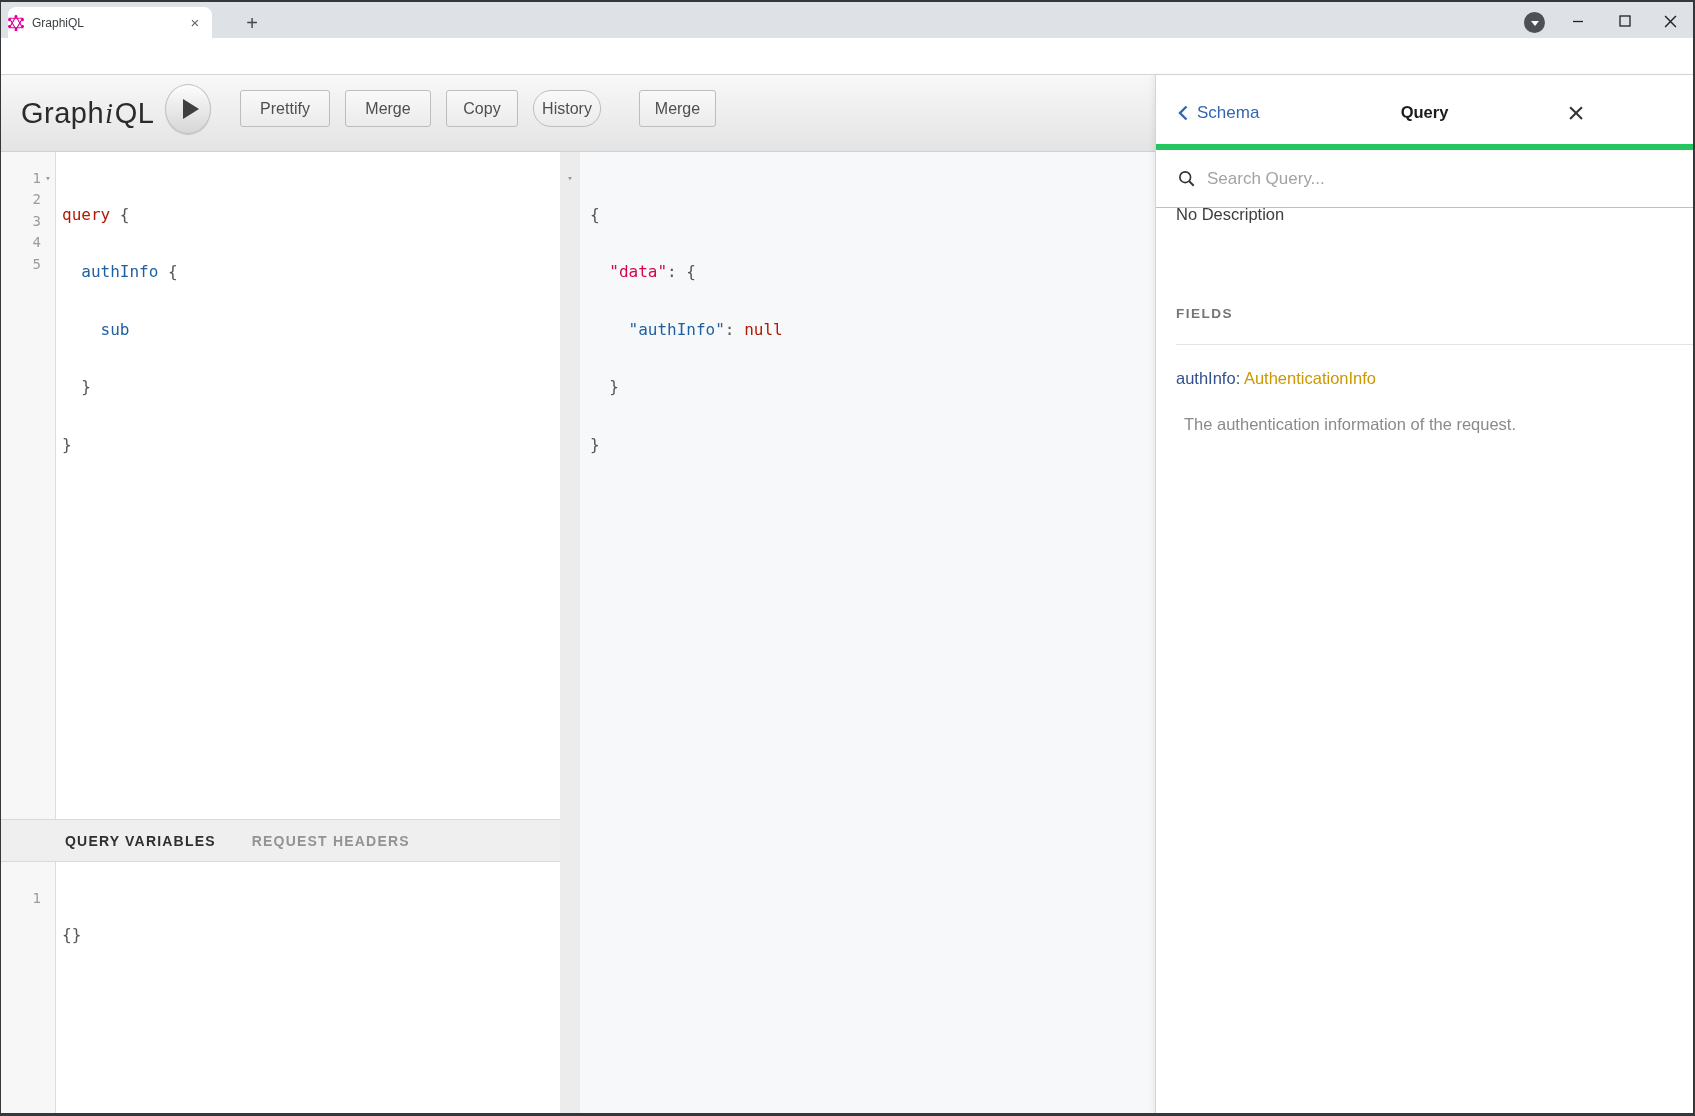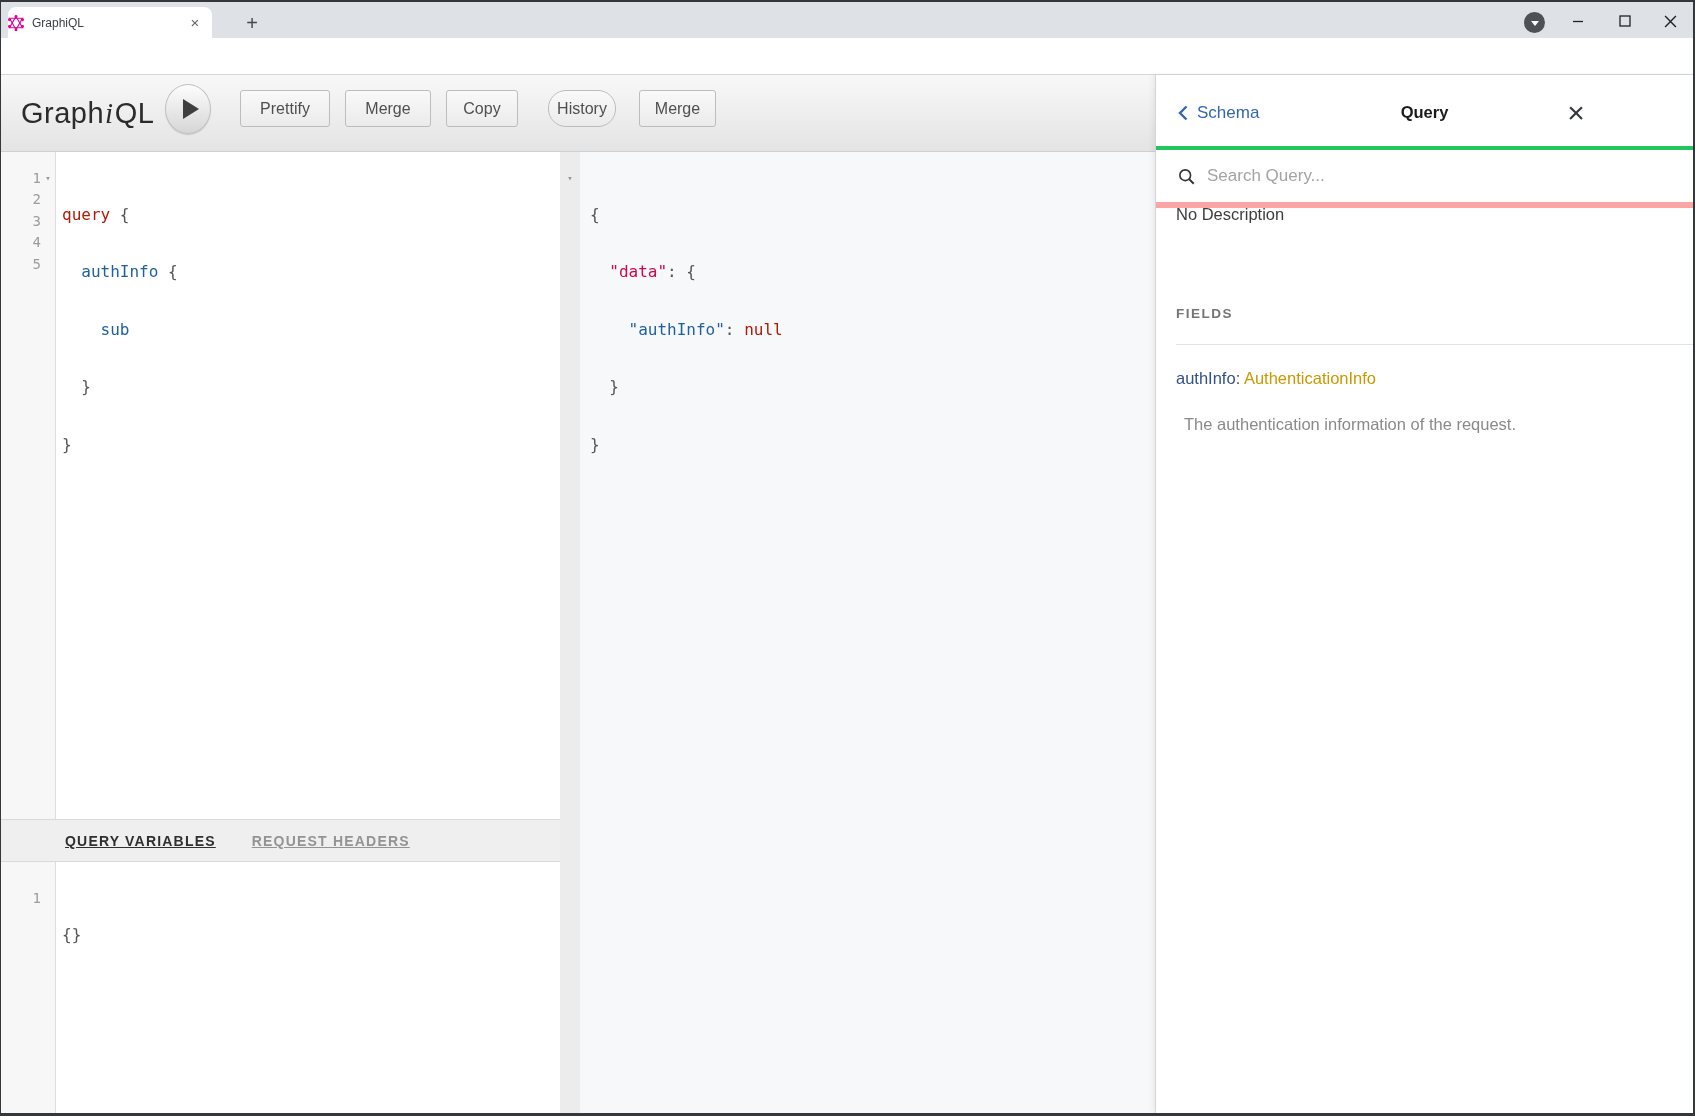--- a/index.html
+++ b/index.html
@@ -64,41 +64,41 @@
   .ln .fold{width:14px;text-align:center;color:#969696;font-size:9px;}
   .codecol{position:absolute;left:62px;top:16px;right:0;}
   .cl{height:21.4px;line-height:21.4px;white-space:pre;font-size:16px;margin-top:36px;}
   .tk-kw{color:#B11A04;}
   .tk-pr{color:#1F61A0;}
   .tk-pn{color:#555;}
   .tk-df{color:#D2054E;}
   .varbar{position:absolute;left:0;top:819px;width:560px;height:43px;background:#efefef;
           border-top:1px solid #d9d9d9;border-bottom:1px solid #d9d9d9;
           display:flex;align-items:center;padding-left:65px;gap:36px;}
-  .vtab{font-size:14px;font-weight:bold;letter-spacing:1.2px;text-decoration:underline;}
+  .vtab{font-size:14px;font-weight:bold;letter-spacing:1.2px;}
   .vtab.active{color:#2f2f2f;}
   .vtab.inactive{color:#939393;}
   .var-pane{position:absolute;left:0;top:862px;width:560px;height:251px;background:#fff;}
   .var-pane .gutter{padding-top:26px;}
   .var-pane .codecol{top:26px;}
   .fold-strip{position:absolute;left:560px;top:152px;width:20px;height:961px;background:#ececec;padding-top:16px;}
   .fold-strip .ln{justify-content:center;}
   .result-pane{position:absolute;left:580px;top:152px;width:575px;height:961px;background:#f7f8f9;}
   .result-pane .codecol{left:10px;}
   
   .docpanel{position:absolute;left:1155px;top:75px;width:538px;height:1038px;background:#fff;
             border-left:1px solid #d4d4d4;box-shadow:-3px 0 5px rgba(0,0,0,0.05);}
-  .doc-titlebar{position:absolute;left:0;top:0;width:100%;height:75px;border-bottom:4px solid #22c55e;padding-left:30px;}
+  .doc-titlebar{position:absolute;left:0;top:0;width:100%;height:75px;border-bottom:6px solid #22c55e;padding-left:30px;}
   .doc-back{position:absolute;left:22px;top:0;height:75px;display:flex;align-items:center;gap:9px;
             color:#3267b2;font-size:17px;cursor:default;}
   .doc-title{position:absolute;left:0;top:0;width:100%;height:75px;display:flex;align-items:center;
              justify-content:center;font-weight:bold;font-size:16.5px;color:#1b1b1b;}
   .doc-close{position:absolute;left:400px;top:0;height:75px;width:40px;display:flex;align-items:center;
              justify-content:center;color:#33373c;font-size:30px;font-weight:300;line-height:30px;}
-  .doc-search{position:absolute;left:0;top:75px;width:100%;height:58px;border-bottom:6px solid #fca5a5;
+  .doc-search{position:absolute;left:0;top:75px;width:100%;height:58px;border-bottom:1px solid #fca5a5;
               display:flex;align-items:center;padding-left:22px;gap:10px;}
   .doc-search input{border:0;outline:0;background:transparent;font-size:17px;color:#333;width:380px;
                     font-family:"Liberation Sans",sans-serif;}
   .doc-search input::placeholder{color:#a3a3a3;}
   .doc-nodesc{position:absolute;left:20px;top:130px;font-size:16.5px;color:#3d3d3d;}
   .doc-fields{position:absolute;left:20px;top:231px;font-size:13.5px;font-weight:bold;letter-spacing:1.5px;color:#757575;}
   .doc-div{position:absolute;left:20px;right:0;top:269px;height:1px;background:#e3e3e3;}
   .doc-fieldrow{position:absolute;left:20px;top:294px;font-size:16.5px;text-align:center;}
   .doc-fieldrow .fname{color:#33508d;}
   .doc-fieldrow .fsep{color:#555;}
@@ -245,21 +245,21 @@
         <em>i</em>
         <span>QL</span>
       </div>
     <div class="playbtn">
         <span class="tri"></span>
       </div>
     <div id="toolbar-buttons">
         <div class="tbtn" style="left: 240px; width: 90px;">Prettify</div>
         <div class="tbtn" style="left: 345px; width: 86px;">Merge</div>
         <div class="tbtn" style="left: 446px; width: 72px;">Copy</div>
-        <div class="tbtn" style="left: 548px; width: 68px; border-radius: 18px;">History</div>
+        <div class="tbtn" style="left: 533px; width: 68px; border-radius: 18px;">History</div>
         <div class="tbtn" style="left: 639px; width: 77px;">Merge</div>
       </div>
   </div>
 
   <div class="query-pane mono">
     <div class="gutter">
         <div class="ln">
           <span class="num">1</span>
           <span class="fold">▾</span>
         </div>

